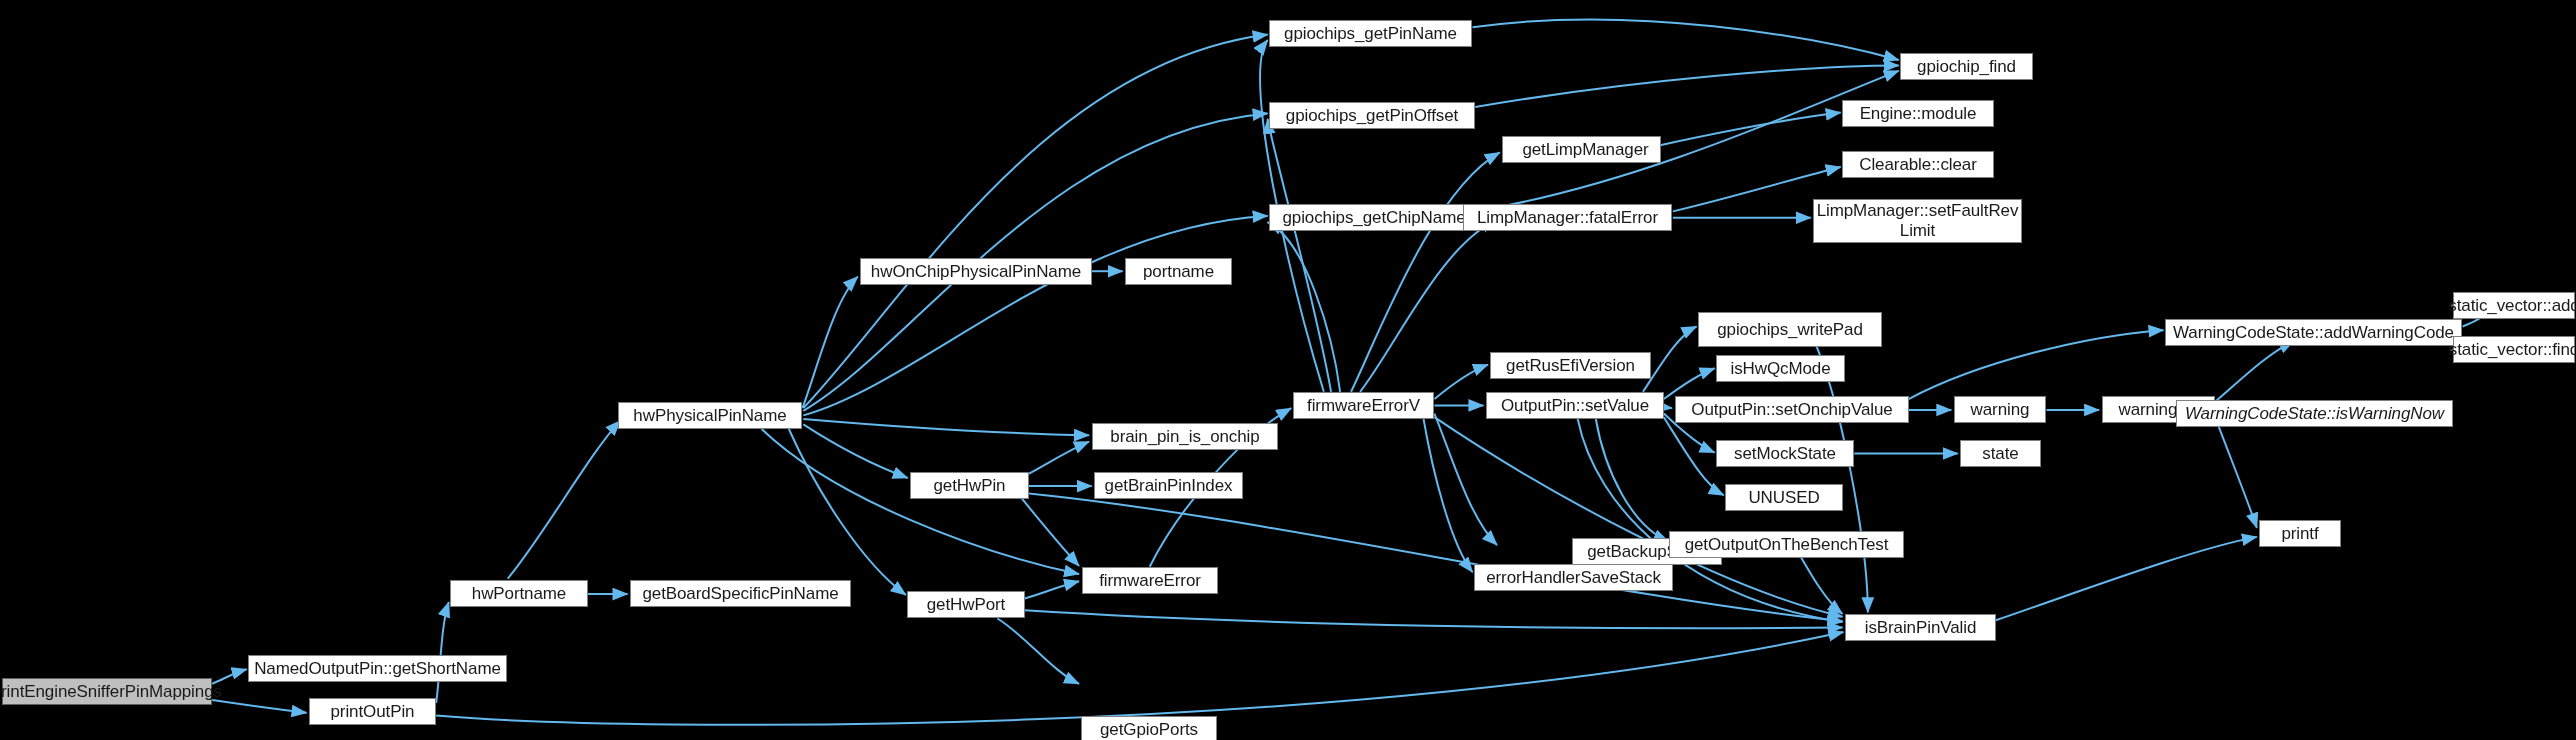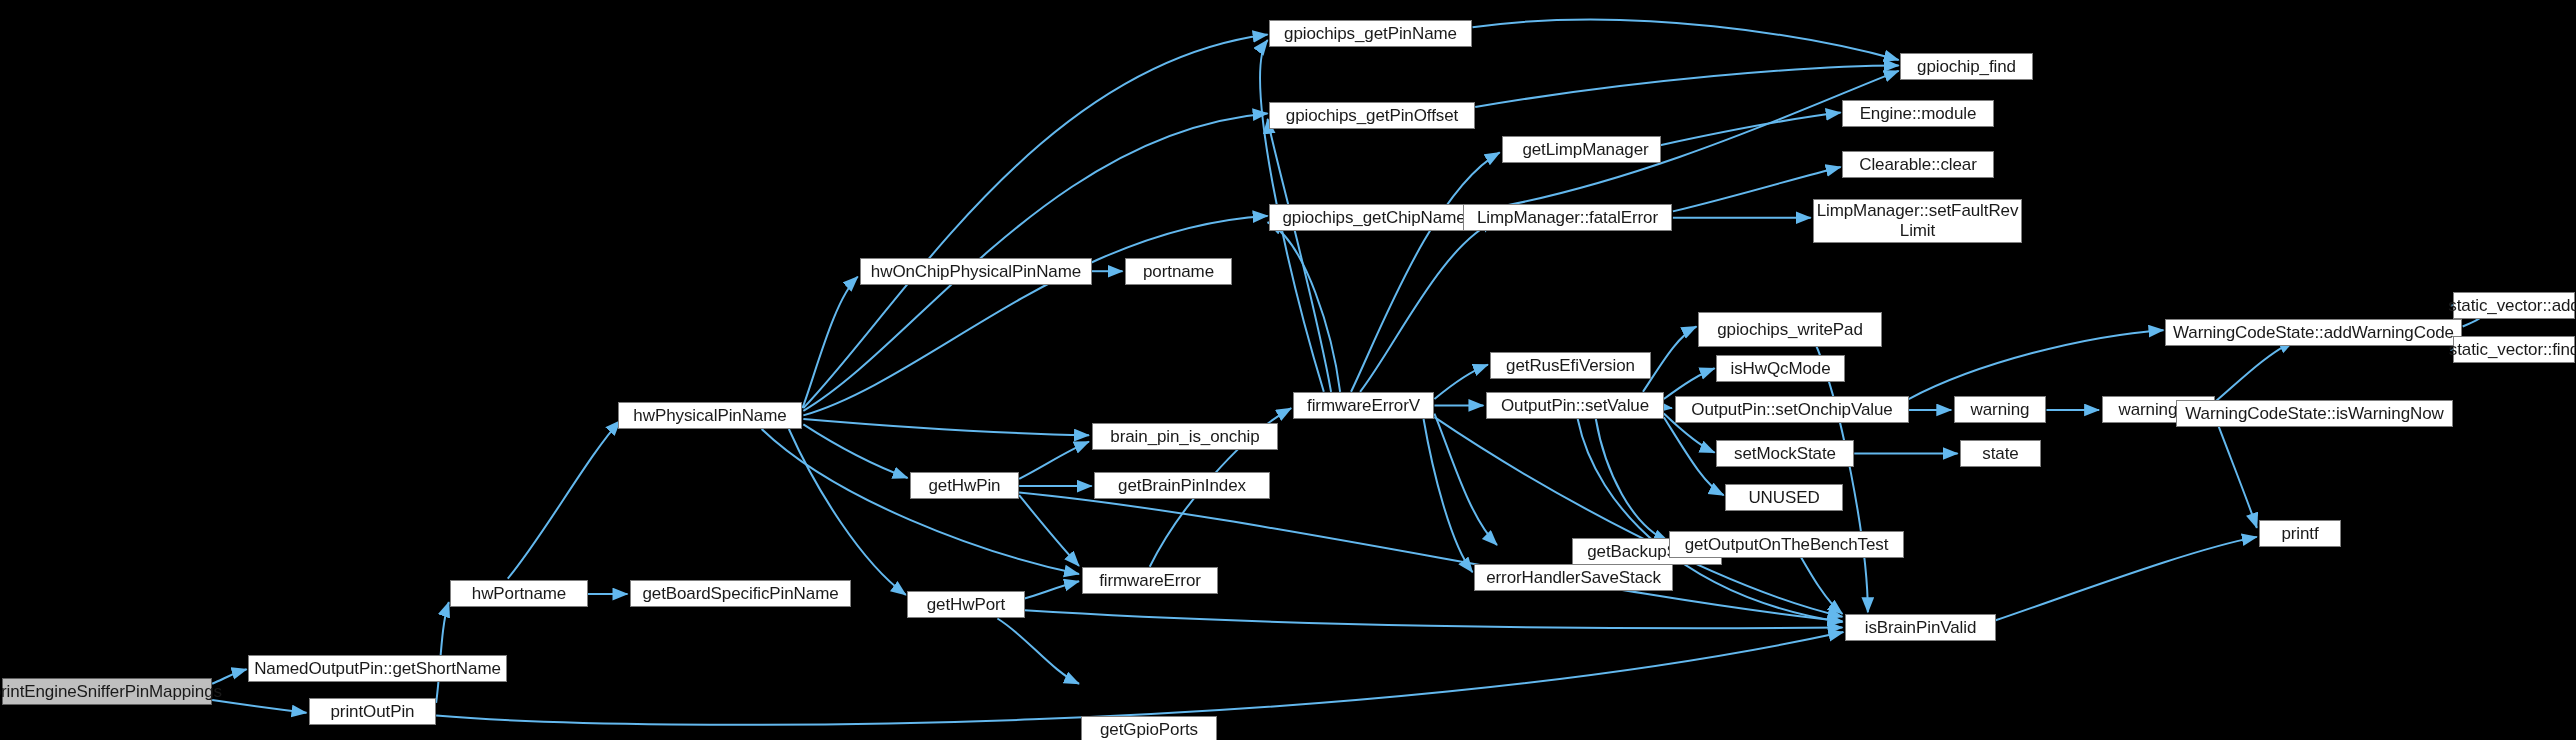--- a/index.html
+++ b/index.html
@@ -122,22 +122,22 @@
   <div id="node-layer">
       <div class="node root" style="left: 1.8px; top: 678px; width: 210px; height: 27px;">printEngineSnifferPinMappings</div>
       <div class="node" style="left: 248px; top: 655px; width: 259px; height: 27px;">NamedOutputPin::getShortName</div>
       <div class="node" style="left: 309px; top: 698px; width: 127px; height: 27px;">printOutPin</div>
       <div class="node" style="left: 450px; top: 580px; width: 138px; height: 27px;">hwPortname</div>
       <div class="node" style="left: 630px; top: 580px; width: 221px; height: 27px;">getBoardSpecificPinName</div>
       <div class="node" style="left: 618px; top: 402px; width: 184px; height: 27px;">hwPhysicalPinName</div>
       <div class="node" style="left: 860px; top: 258px; width: 232px; height: 27px;">hwOnChipPhysicalPinName</div>
       <div class="node" style="left: 1125px; top: 258px; width: 107px; height: 27px;">portname</div>
       <div class="node" style="left: 1092px; top: 423px; width: 186px; height: 27px;">brain_pin_is_onchip</div>
-      <div class="node" style="left: 910px; top: 472px; width: 109px; height: 27px;">getHwPin</div>
-      <div class="node" style="left: 1094px; top: 472px; width: 176px; height: 27px;">getBrainPinIndex</div>
+      <div class="node" style="left: 910px; top: 472px; width: 119px; height: 27px;">getHwPin</div>
+      <div class="node" style="left: 1094px; top: 472px; width: 149px; height: 27px;">getBrainPinIndex</div>
       <div class="node" style="left: 907px; top: 591px; width: 118px; height: 27px;">getHwPort</div>
       <div class="node" style="left: 1082px; top: 567px; width: 136px; height: 27px;">firmwareError</div>
       <div class="node" style="left: 1081px; top: 716px; width: 136px; height: 27px;">getGpioPorts</div>
       <div class="node" style="left: 1269px; top: 20px; width: 203px; height: 27px;">gpiochips_getPinName</div>
       <div class="node" style="left: 1269px; top: 102px; width: 206px; height: 27px;">gpiochips_getPinOffset</div>
       <div class="node" style="left: 1269px; top: 204px; width: 210px; height: 27px;">gpiochips_getChipName</div>
       <div class="node" style="left: 1502px; top: 136px; width: 159px; height: 27px; padding-left: 8px;">getLimpManager</div>
       <div class="node" style="left: 1463px; top: 204px; width: 209px; height: 27px;">LimpManager::fatalError</div>
       <div class="node" style="left: 1842px; top: 100px; width: 152px; height: 27px;">Engine::module</div>
       <div class="node" style="left: 1842px; top: 151px; width: 152px; height: 27px;">Clearable::clear</div>
@@ -152,20 +152,20 @@
       <div class="node" style="left: 1698px; top: 312px; width: 184px; height: 35px;">gpiochips_writePad</div>
       <div class="node" style="left: 1716px; top: 355px; width: 129px; height: 27px;">isHwQcMode</div>
       <div class="node" style="left: 1675px; top: 396px; width: 234px; height: 27px;">OutputPin::setOnchipValue</div>
       <div class="node" style="left: 1716px; top: 440px; width: 138px; height: 27px;">setMockState</div>
       <div class="node" style="left: 1725px; top: 484px; width: 118px; height: 27px;">UNUSED</div>
       <div class="node" style="left: 1669px; top: 531px; width: 235px; height: 27px;">getOutputOnTheBenchTest</div>
       <div class="node" style="left: 1954px; top: 396px; width: 92px; height: 27px;">warning</div>
       <div class="node" style="left: 1960px; top: 440px; width: 81px; height: 27px;">state</div>
       <div class="node" style="left: 2102px; top: 396px; width: 113px; height: 27px;">warningVA</div>
       <div class="node" style="left: 2165px; top: 319px; width: 297px; height: 27px;">WarningCodeState::addWarningCode</div>
-      <div class="node" style="left: 2176px; top: 400px; width: 277px; height: 27px;">WarningCodeState::isWarningNow</div>
+      <div class="node" style="left: 2176px; top: 400px; width: 277px; height: 27px; font-style: italic;">WarningCodeState::isWarningNow</div>
       <div class="node" style="left: 2453px; top: 292px; width: 122px; height: 27px;">static_vector::add</div>
       <div class="node" style="left: 2453px; top: 336px; width: 122px; height: 27px;">static_vector::find</div>
       <div class="node" style="left: 2259px; top: 520px; width: 82px; height: 27px;">printf</div>
       <div class="node" style="left: 1845px; top: 614px; width: 151px; height: 27px;">isBrainPinValid</div>
     </div>
 </div>
 
 
 </body></html>

